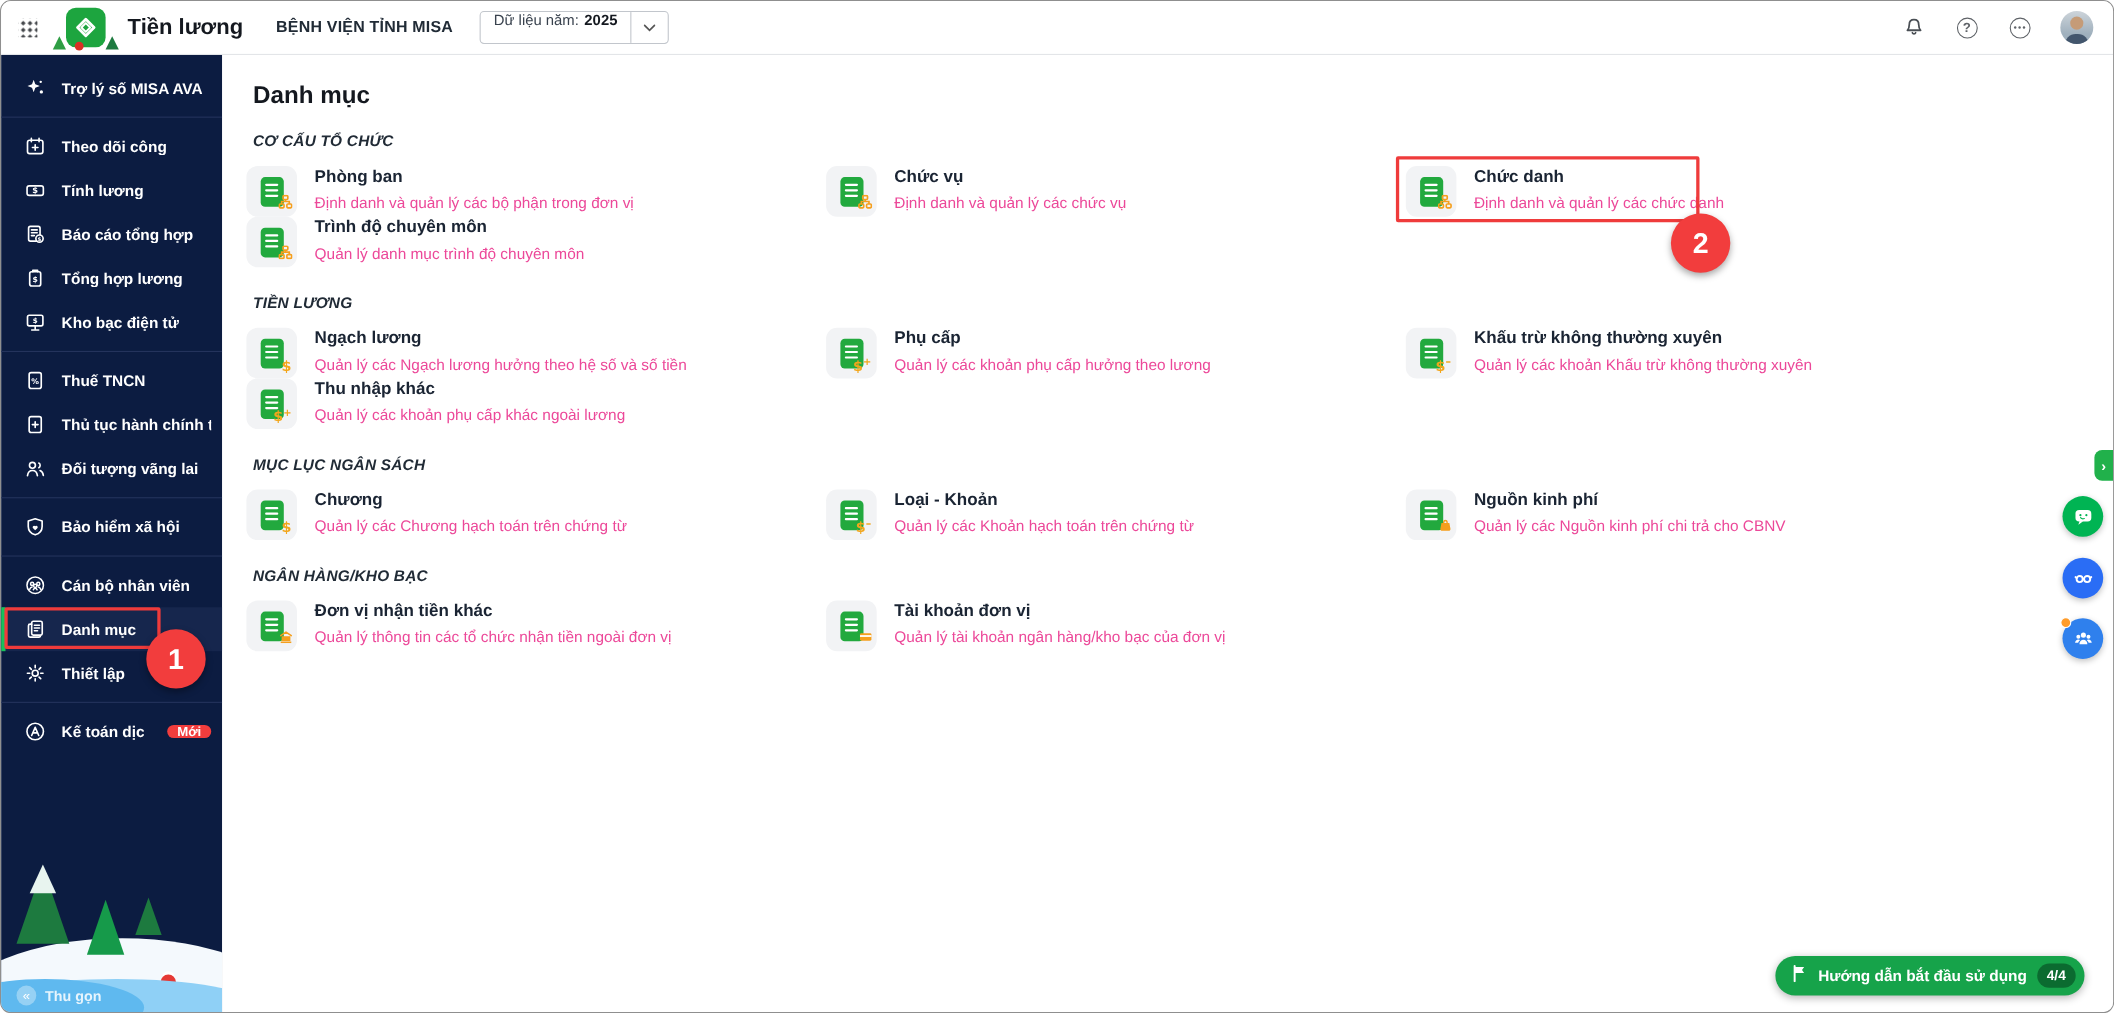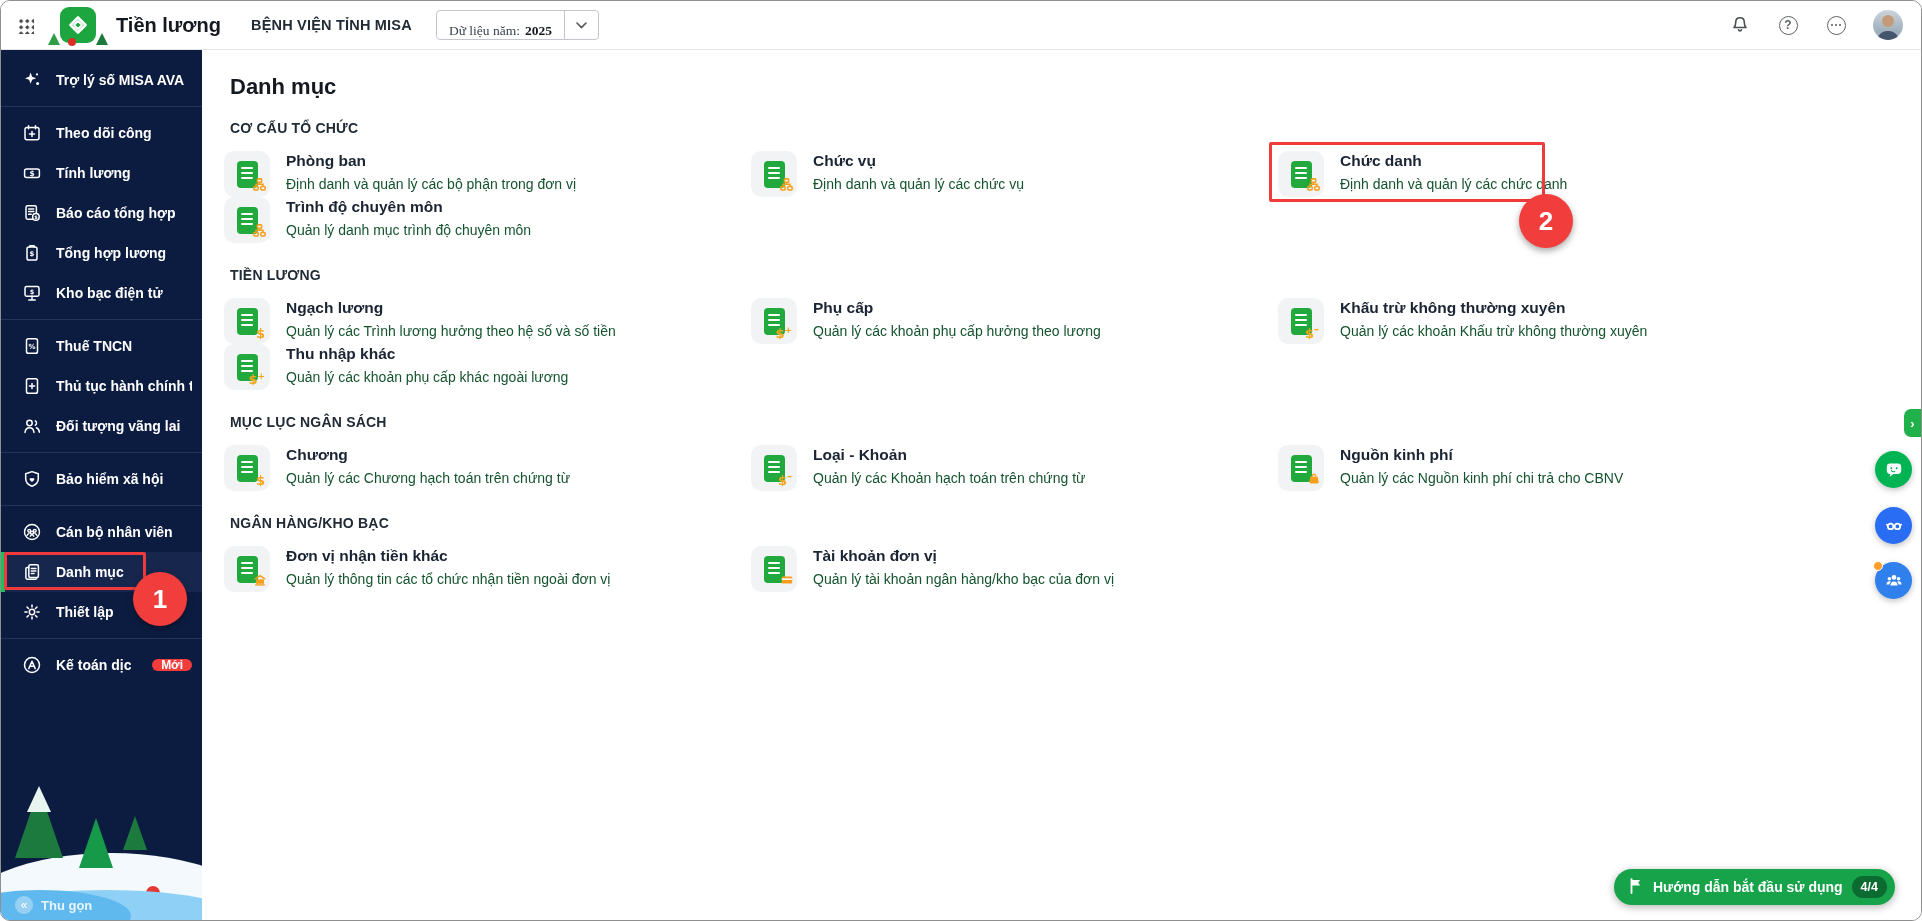--- a/index.html
+++ b/index.html
@@ -11,21 +11,21 @@
   .apps-grid { width:17px; height:17px; background-image:radial-gradient(circle,#46494d 1.7px,transparent 2px); background-size:6.2px 6.2px; background-position:1px 1px; cursor:pointer; }
   .logo-wrap { position:relative; width:52px; height:44px; margin-left:18px; display:flex; align-items:center; justify-content:center; }
   .logo { width:36px; height:36px; border-radius:9px; background:#1da53f; display:flex; align-items:center; justify-content:center; }
   .logo svg { display:block; }
   .logo-tree { position:absolute; bottom:2px; width:0; height:0; border-left:6px solid transparent; border-right:6px solid transparent; border-bottom:12px solid #2f9e44; }
   .logo-tree.l { left:-4px; } .logo-tree.r { right:-4px; border-bottom-color:#1d7a3f; }
   .logo-dot { position:absolute; bottom:1px; left:16px; width:8px; height:8px; border-radius:50%; background:#d93025; }
   .app-title { font-size:20px; font-weight:700; color:#14181f; margin-left:12px; white-space:nowrap; }
   .org-name { font-size:14.5px; font-weight:700; color:#212b36; margin-left:30px; letter-spacing:.2px; white-space:nowrap; }
   .year-dd { margin-left:24px; height:30px; border:1px solid #c2c6cc; border-radius:4px; display:flex; align-items:stretch; cursor:pointer; background:#fff; }
-  .year-dd .dd-text { display:flex; align-items:flex-end; padding:0 12px; font-size:13.5px; color:#39424e; gap:5px; white-space:nowrap;font-family:Liberation Serif, serif; }
+  .year-dd .dd-text { display:flex; align-items:flex-start; padding:0 12px; font-size:13.5px; color:#39424e; gap:5px; white-space:nowrap; }
   .year-dd .dd-text b { font-weight:700; color:#14181f; }
   .year-dd .dd-caret { width:34px; border-left:1px solid #c2c6cc; display:flex; align-items:center; justify-content:center; }
   .tb-right { margin-left:auto; display:flex; align-items:center; gap:26px; }
   .tb-icon { width:22px; height:22px; display:flex; align-items:center; justify-content:center; cursor:pointer; }
   .ring-icon { width:19px; height:19px; border:1.6px solid #5f6368; border-radius:50%; display:flex; align-items:center; justify-content:center; font-size:12px; color:#5f6368; font-weight:700; }
   .avatar { width:30px; height:30px; border-radius:50%; overflow:hidden; position:relative; background:linear-gradient(180deg,#cdd4da 0%,#9fb0bd 70%); cursor:pointer; }
   .av-head { position:absolute; top:5px; left:9px; width:12px; height:12px; border-radius:50%; background:#c59b77; }
   .av-body { position:absolute; bottom:-4px; left:4px; width:22px; height:13px; border-radius:10px 10px 0 0; background:#43566d; }
 
   
@@ -58,33 +58,33 @@
   .wave { position:absolute; bottom:-16px; left:-20px; width:250px; height:46px; background:#8fd0f6; border-radius:50% 50% 0 0; }
   .wave2 { position:absolute; bottom:-22px; left:-50px; width:180px; height:52px; background:#5fb9ef; border-radius:50%; }
   .collapse-row { position:absolute; left:14px; bottom:6px; display:flex; align-items:center; gap:8px; cursor:pointer; pointer-events:auto; }
   .collapse-chev { width:18px; height:18px; border-radius:50%; background:rgba(255,255,255,.35); color:#fff; font-size:12px; display:flex; align-items:center; justify-content:center; line-height:1; }
   .collapse-label { color:rgba(255,255,255,.85); font-size:13px; font-weight:600; }
 
   
   .main { flex:1; background:#fff; padding:20px 24px 0 22px; position:relative; overflow:hidden; }
   .page-title { font-size:22px; font-weight:700; color:#14181f; margin:4px 0 20px 6px; }
   .section { margin-bottom:24px; }
-  .sec-header { font-size:14px; font-weight:700; color:#212b36; letter-spacing:.2px; margin:0 0 15px 6px; }
+  .sec-header { font-size:14px; font-weight:700; color:#212b36; letter-spacing:.2px; margin:0 0 15px 6px;font-style:italic; }
   .card-grid { display:grid; grid-template-columns:repeat(3,527px); }
   .card { display:flex; gap:16px; align-items:flex-start; position:relative; cursor:pointer; }
   .tile { width:46px; height:46px; background:#f2f3f5; border-radius:10px; flex:0 0 46px; display:flex; align-items:center; justify-content:center; position:relative; }
   .doc { width:21px; height:27px; background:#22a93e; border-radius:4px; position:relative; }
   .doc::before { content:""; position:absolute; left:4px; top:6px; width:12px; height:2.2px; border-radius:1px; background:#fff; box-shadow:0 5px 0 0 #fff,0 10px 0 0 #fff; }
   .glyph { position:absolute; right:4px; bottom:3px; line-height:1; }
   .glyph-text { right:5px; bottom:4px; color:#f2a61c; font-weight:800; font-size:13px; font-family:"DejaVu Sans",sans-serif; }
   .g-dollar::before,.g-plus::before,.g-minus::before { content:"$"; }
   .g-plus::after { content:"+"; font-size:9px; font-weight:900; vertical-align:5px; }
   .g-minus::after { content:"\2013"; font-size:10px; font-weight:900; vertical-align:5px; }
   .card-title { font-size:15.5px; font-weight:700; color:#1a2433; margin:1px 0 6px; }
-  .card-desc { font-size:14px; color:#14532d;text-align:center; }
+  .card-desc { font-size:14px; color:#ec4899;text-align:center; }
 
   
   .anno-box2 { position:absolute; left:-9px; top:-9px; width:276px; height:60px; border:3px solid #ef3b3b; border-radius:2px; pointer-events:none; z-index:5; }
   .anno-c2 { position:absolute; left:241px; top:43px; z-index:6; }
 
   
   .edge-tab { position:absolute; right:0; top:408px; width:17px; height:28px; background:#21b14b; border-radius:7px 0 0 7px; color:#fff; display:flex; align-items:center; justify-content:center; font-size:13px; font-weight:700; cursor:pointer; z-index:20; }
   .float-btn { position:absolute; right:9px; width:37px; height:37px; border-radius:50%; display:flex; align-items:center; justify-content:center; cursor:pointer; box-shadow:0 2px 6px rgba(0,0,0,.25); z-index:20; }
   .f-chat { top:450px; background:#00b453; }
   .f-specs { top:506px; background:#2a6df5; }
@@ -400,21 +400,21 @@
       <div class="section">
         <div class="sec-header">TIỀN LƯƠNG</div>
         <div class="card-grid">
           <div class="card">
             <span class="tile">
                 <span class="doc"></span>
                 <span class="glyph glyph-text g-dollar"></span>
               </span>
             <div>
               <div class="card-title">Ngạch lương</div>
-              <div class="card-desc">Quản lý các Trình lương hưởng theo hệ số và số tiền</div>
+              <div class="card-desc">Quản lý các Ngạch lương hưởng theo hệ số và số tiền</div>
             </div>
           </div>
           <div class="card">
             <span class="tile">
                 <span class="doc"></span>
                 <span class="glyph glyph-text g-plus"></span>
               </span>
             <div>
               <div class="card-title">Phụ cấp</div>
               <div class="card-desc">Quản lý các khoản phụ cấp hưởng theo lương</div>

